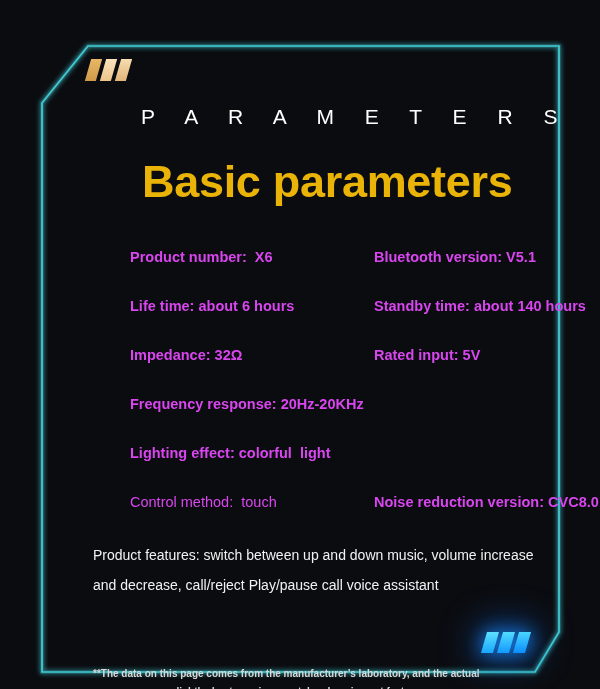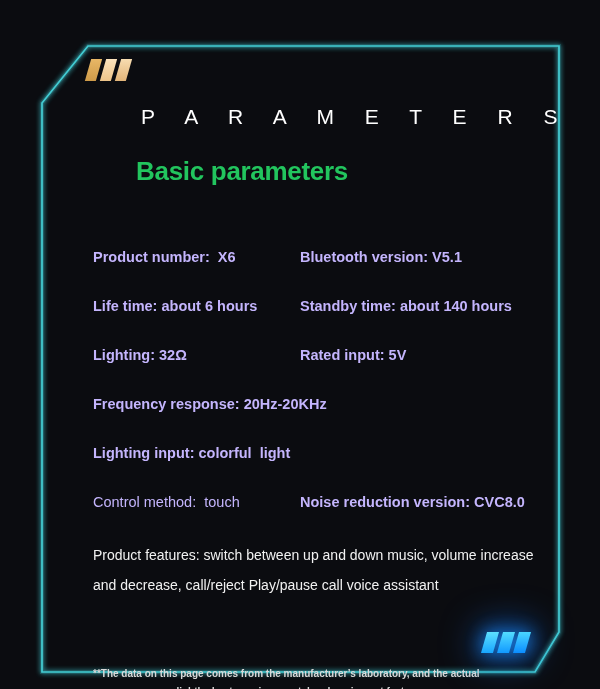--- a/index.html
+++ b/index.html
@@ -55,45 +55,46 @@
     position: absolute;
     left: 141px;
     top: 105px;
     font-size: 21px;
     font-weight: 400;
     letter-spacing: 12.5px;
     color: #ffffff;
   }
   #main-title {
     position: absolute;
-    left: 136px;
+    left: 142px;
     top: 156px;
-    font-size: 26px;
+    font-size: 45px;
     font-weight: 700;
     letter-spacing: -0.3px;
-    color: #22c55e;
+    color: #eab308;
   }
 
   
   #spec-grid {
     position: absolute;
     left: 93px;
     top: 250px;
     width: 470px;
   }
   .spec-row {
     display: flex;
     height: 49px;
     align-items: flex-start;
   }
   .spec-cell {
     font-size: 14.5px;
-    color: #c4b5fd;
+    color: #d946ef;
     white-space: pre;
     line-height: 1.1;
+    margin-left: 37px;
   }
   .spec-cell.bold { font-weight: 700; }
   .spec-cell.normal { font-weight: 400; }
   .spec-cell.left { width: 207px; flex: none; }
   .spec-cell.right { flex: 1; }
 
   
   #features {
     position: absolute;
     left: 93px;
@@ -151,30 +152,30 @@
       <div class="spec-cell left bold">Product number:  X6</div>
       <div class="spec-cell right bold">Bluetooth version: V5.1</div>
     </div>
 
     <div class="spec-row">
       <div class="spec-cell left bold">Life time: about 6 hours</div>
       <div class="spec-cell right bold">Standby time: about 140 hours</div>
     </div>
 
     <div class="spec-row">
-      <div class="spec-cell left bold">Lighting: 32Ω</div>
+      <div class="spec-cell left bold">Impedance: 32Ω</div>
       <div class="spec-cell right bold">Rated input: 5V</div>
     </div>
 
     <div class="spec-row">
       <div class="spec-cell right bold">Frequency response: 20Hz-20KHz</div>
     </div>
 
     <div class="spec-row">
-      <div class="spec-cell right bold">Lighting input: colorful  light</div>
+      <div class="spec-cell right bold">Lighting effect: colorful  light</div>
     </div>
 
     <div class="spec-row">
       <div class="spec-cell left normal">Control method:  touch</div>
       <div class="spec-cell right bold">Noise reduction version: CVC8.0</div>
     </div>
 
   </div>
 
   <div id="features">Product features: switch between up and down music, volume increase and decrease, call/reject  Play/pause call voice assistant</div>

